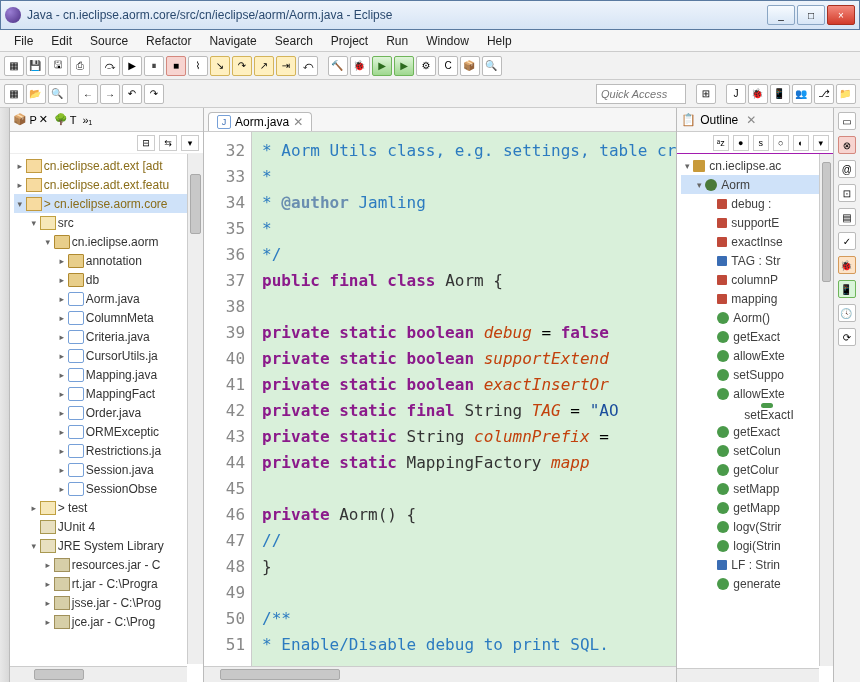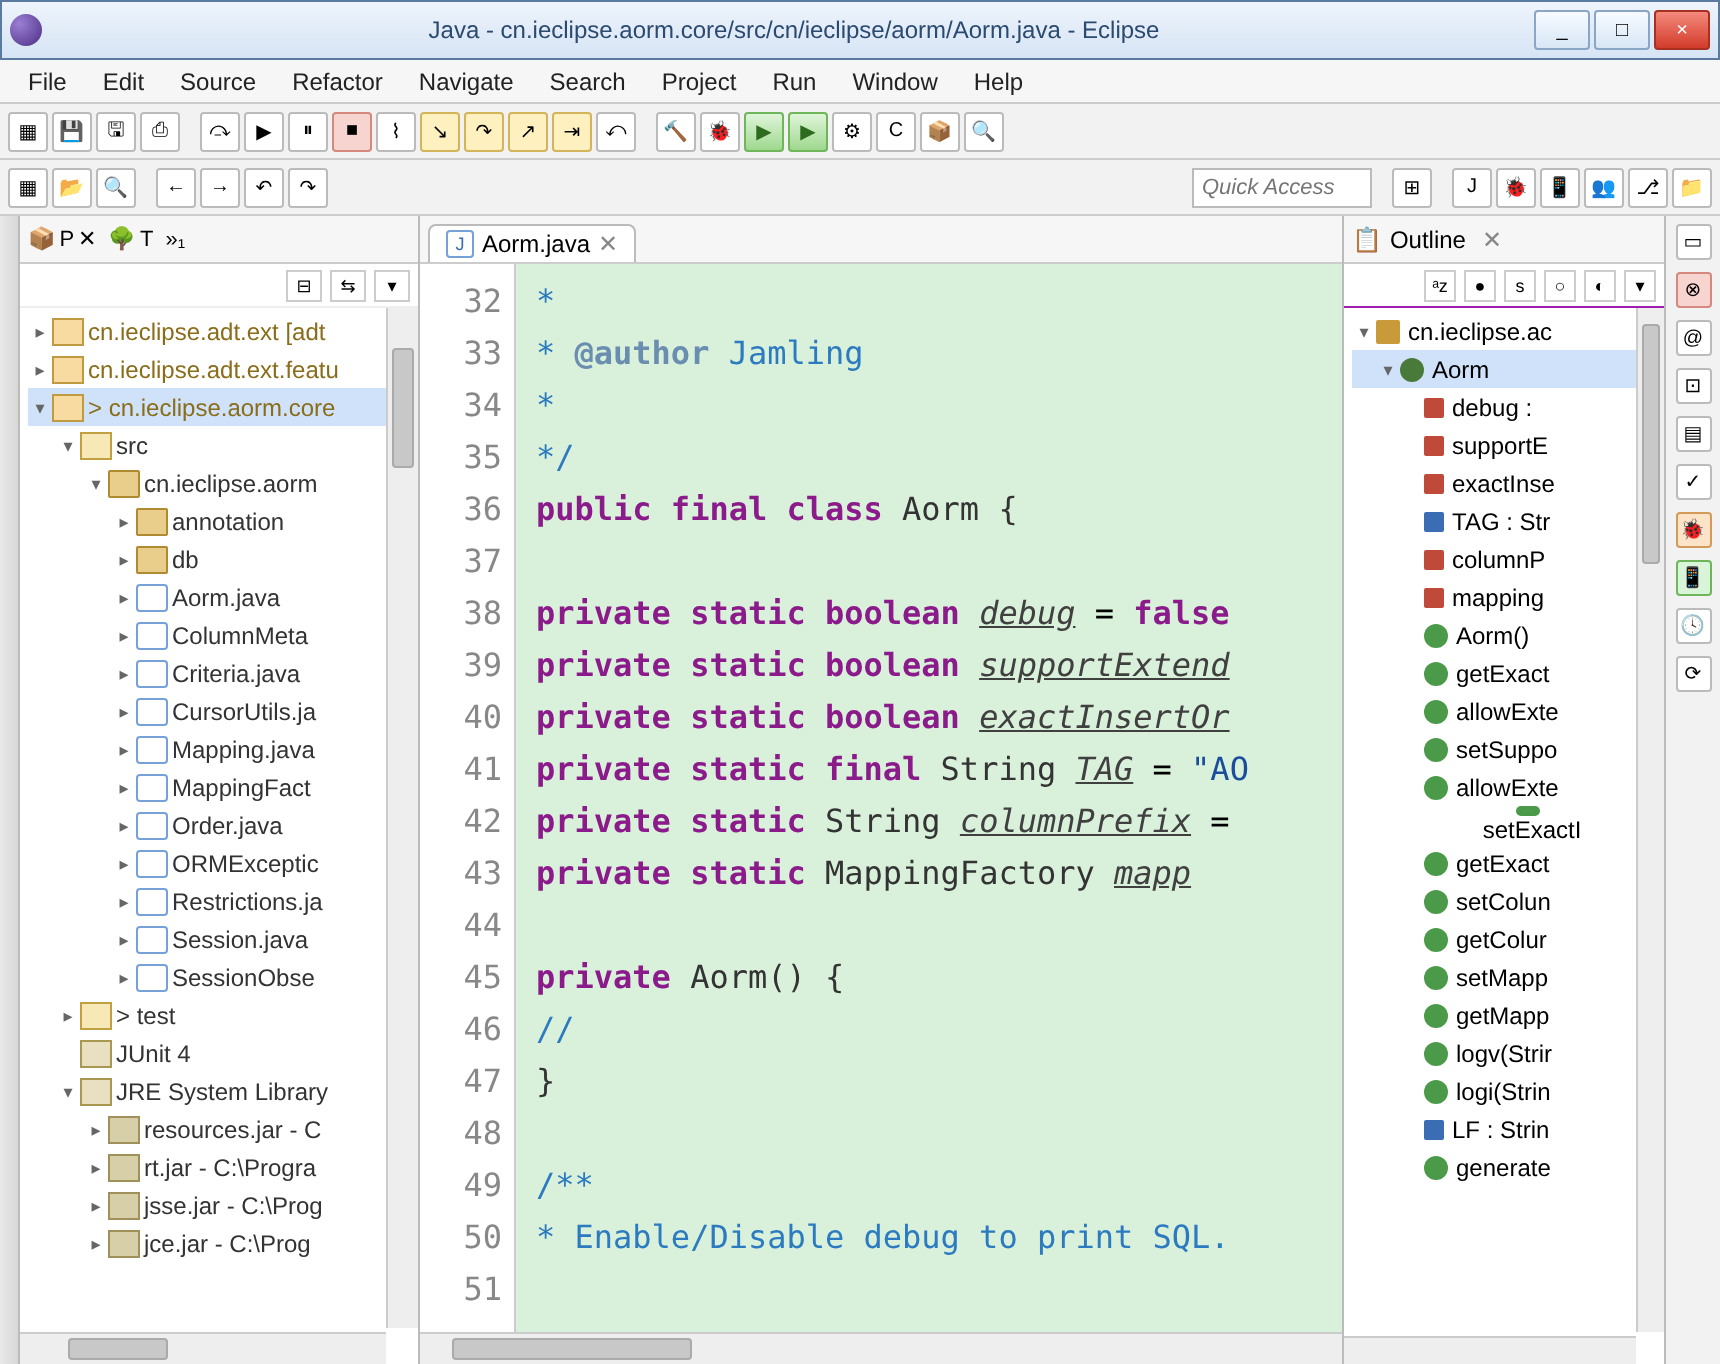--- a/index.html
+++ b/index.html
@@ -1,19 +1,19 @@
 <!DOCTYPE html>
 <html><head>
 <meta charset="utf-8">
 <style>
 * { box-sizing: border-box; margin: 0; padding: 0; }
 body { font-family: "Segoe UI", Tahoma, sans-serif; font-size: 12px; background: #f0f0f0; overflow: hidden; width: 860px; height: 682px; }
 
 
-.titlebar { height: 30px; background: linear-gradient(#eef4fb, #d6e4f5); border: 1px solid #5a7aa0; display: flex; align-items: center; padding: 0 4px; text-align: center; }
+.titlebar { height: 30px; background: linear-gradient(#eef4fb, #d6e4f5); border: 1px solid #5a7aa0; display: flex; align-items: center; padding: 0 4px; }
 .titlebar .icon { width: 16px; height: 16px; background: radial-gradient(circle at 30% 30%, #9b7fd4, #4b2e83); border-radius: 50%; margin-right: 6px; }
 .titlebar .title { color: #2b4a6f; flex: 1; font-size: 12px; }
 .titlebar .winbtns { display: flex; gap: 2px; }
 .titlebar .winbtn { width: 28px; height: 20px; background: linear-gradient(#f7fbff,#d8e6f6); border: 1px solid #8aa6c4; border-radius: 2px; display: flex; align-items: center; justify-content: center; font-size: 10px; cursor: pointer; }
 .titlebar .winbtn.close { background: linear-gradient(#f48a7d,#d23b2a); color: #fff; border-color: #a83020; }
 
 
 .menubar { height: 22px; background: #f6f6f6; border-bottom: 1px solid #ccc; display: flex; align-items: center; padding: 0 6px; gap: 2px; }
 .menubar span { padding: 2px 8px; cursor: pointer; color: #222; }
 
@@ -65,21 +65,21 @@
 .editor .etabs { height: 24px; background: #f6f6f6; border-bottom: 1px solid #ccc; display: flex; align-items: flex-end; padding: 0 4px; }
 .etab { background: #fff; border: 1px solid #bbb; border-bottom: none; border-radius: 4px 4px 0 0; padding: 2px 8px; display: flex; align-items: center; gap: 4px; font-size: 12px; }
 .etab .cic { width: 14px; height: 14px; background: #fff; border: 1px solid #76a0d8; display: inline-flex; align-items: center; justify-content: center; font-size: 9px; color: #3a6db4; border-radius: 2px; }
 .etab .cx { color: #888; cursor: pointer; }
 .editor .code { flex: 1; display: flex; overflow: hidden; position: relative; font-family: Consolas, monospace; font-size: 16px; background: #d9f0da; }
 .editor .gutter { width: 48px; background: #fff; border-right: 1px solid #ccc; text-align: right; padding: 6px 6px 0 0; color: #888; line-height: 26px; }
 .editor .gutter div { height: 26px; }
 .editor .lines { flex: 1; padding: 6px 0 0 10px; line-height: 26px; }
 .editor .lines .ln { height: 26px; white-space: nowrap; }
 .kw { color: #8b1a8b; font-weight: bold; }
-.fld { color: #404040; font-style: italic; text-decoration: underline; }
+.fld { color: #c2410c; font-style: italic; }
 .str { color: #1a4d9c; }
 .cmt { color: #2c7bc0; font-style: normal; }
 .doctag { color: #6a8eb0; font-weight: bold; }
 .clsname { color: #333; }
 .editor .scroll-h { height: 16px; background: #eee; border-top: 1px solid #ccc; position: relative; }
 .editor .scroll-h .thumb { position: absolute; top: 2px; bottom: 2px; left: 16px; width: 120px; background: #c8c8c8; border: 1px solid #aaa; border-radius: 2px; }
 
 
 .outline { width: 160px; background: #fff; display: flex; flex-direction: column; }
 .outline .otabs { height: 24px; background: #f6f6f6; border-bottom: 1px solid #ccc; display: flex; align-items: center; padding: 0 4px; gap: 4px; font-size: 12px; }
@@ -92,21 +92,21 @@
 .orow { display: flex; align-items: center; height: 19px; font-size: 12px; white-space: nowrap; cursor: pointer; }
 .orow .tw { width: 12px; text-align: center; color: #666; font-size: 9px; }
 .oric { width: 12px; height: 12px; border-radius: 6px; margin-right: 4px; display: inline-flex; align-items: center; justify-content: center; font-size: 8px; color: #fff; }
 .oric.pkg { background: #c89a3a; border-radius: 1px; }
 .oric.cls { background: #4a7a3a; }
 .oric.sf { background: #c04a3a; border-radius: 1px; width: 10px; height: 10px; }
 .oric.sfc { background: #3a6db4; border-radius: 1px; width: 10px; height: 10px; }
 .oric.ctor { background: #4a9a4a; }
 .oric.pub { background: #4a9a4a; }
 .oric.sta { background: #4a9a4a; }
-.orow .olbl { color: #000000; }
+.orow .olbl { color: #404040; }
 .orow.sel { background: #cfe2f9; }
 </style>
 </head>
 <body>
 
 <div class="titlebar">
   <span class="icon"></span>
   <span class="title">Java - cn.ieclipse.aorm.core/src/cn/ieclipse/aorm/Aorm.java - Eclipse</span>
   <div class="winbtns">
     <div class="winbtn">_</div>
@@ -352,20 +352,21 @@
           <div>44</div>
           <div>45</div>
           <div>46</div>
           <div>47</div>
           <div>48</div>
           <div>49</div>
           <div>50</div>
           <div>51</div>
         </div>
       <div class="lines" id="lines">
+          <div class="ln"><span class="cmt"> * </span><span class="cmt">Aorm Utils class, e.g. settings, table cr</span></div>
           <div class="ln"><span class="cmt"> *</span></div>
           <div class="ln"><span class="cmt"> * </span><span class="doctag">@author</span><span class="cmt"> Jamling</span></div>
           <div class="ln"><span class="cmt"> *</span></div>
           <div class="ln"><span class="cmt"> */</span></div>
           <div class="ln"><span class="kw">public final class </span><span class="clsname">Aorm {</span></div>
           <div class="ln"><span></span></div>
           <div class="ln"><span>    </span><span class="kw">private static boolean </span><span class="fld">debug</span><span> = </span><span class="kw">false</span></div>
           <div class="ln"><span>    </span><span class="kw">private static boolean </span><span class="fld">supportExtend</span></div>
           <div class="ln"><span>    </span><span class="kw">private static boolean </span><span class="fld">exactInsertOr</span></div>
           <div class="ln"><span>    </span><span class="kw">private static final </span><span class="clsname">String </span><span class="fld">TAG</span><span> = </span><span class="str">"AO</span></div>

